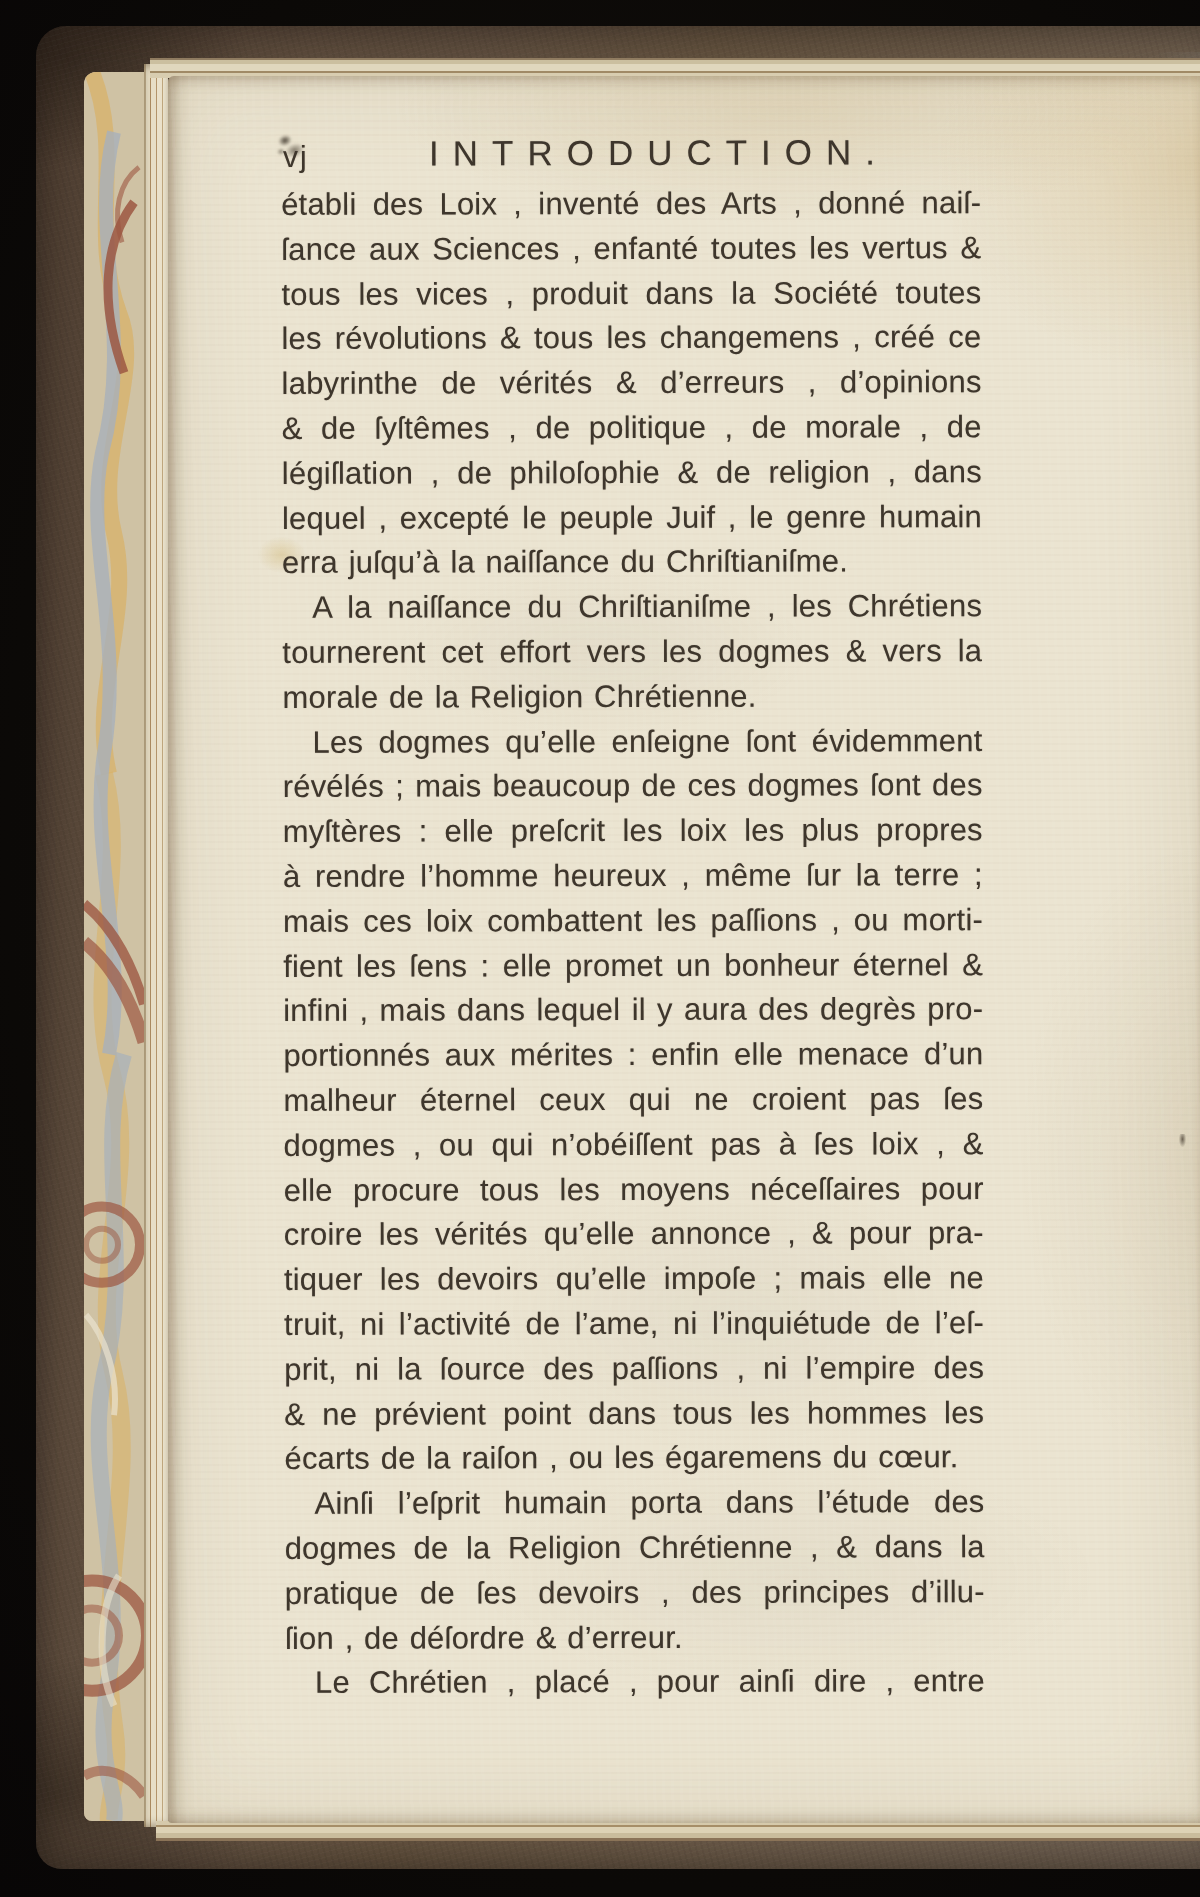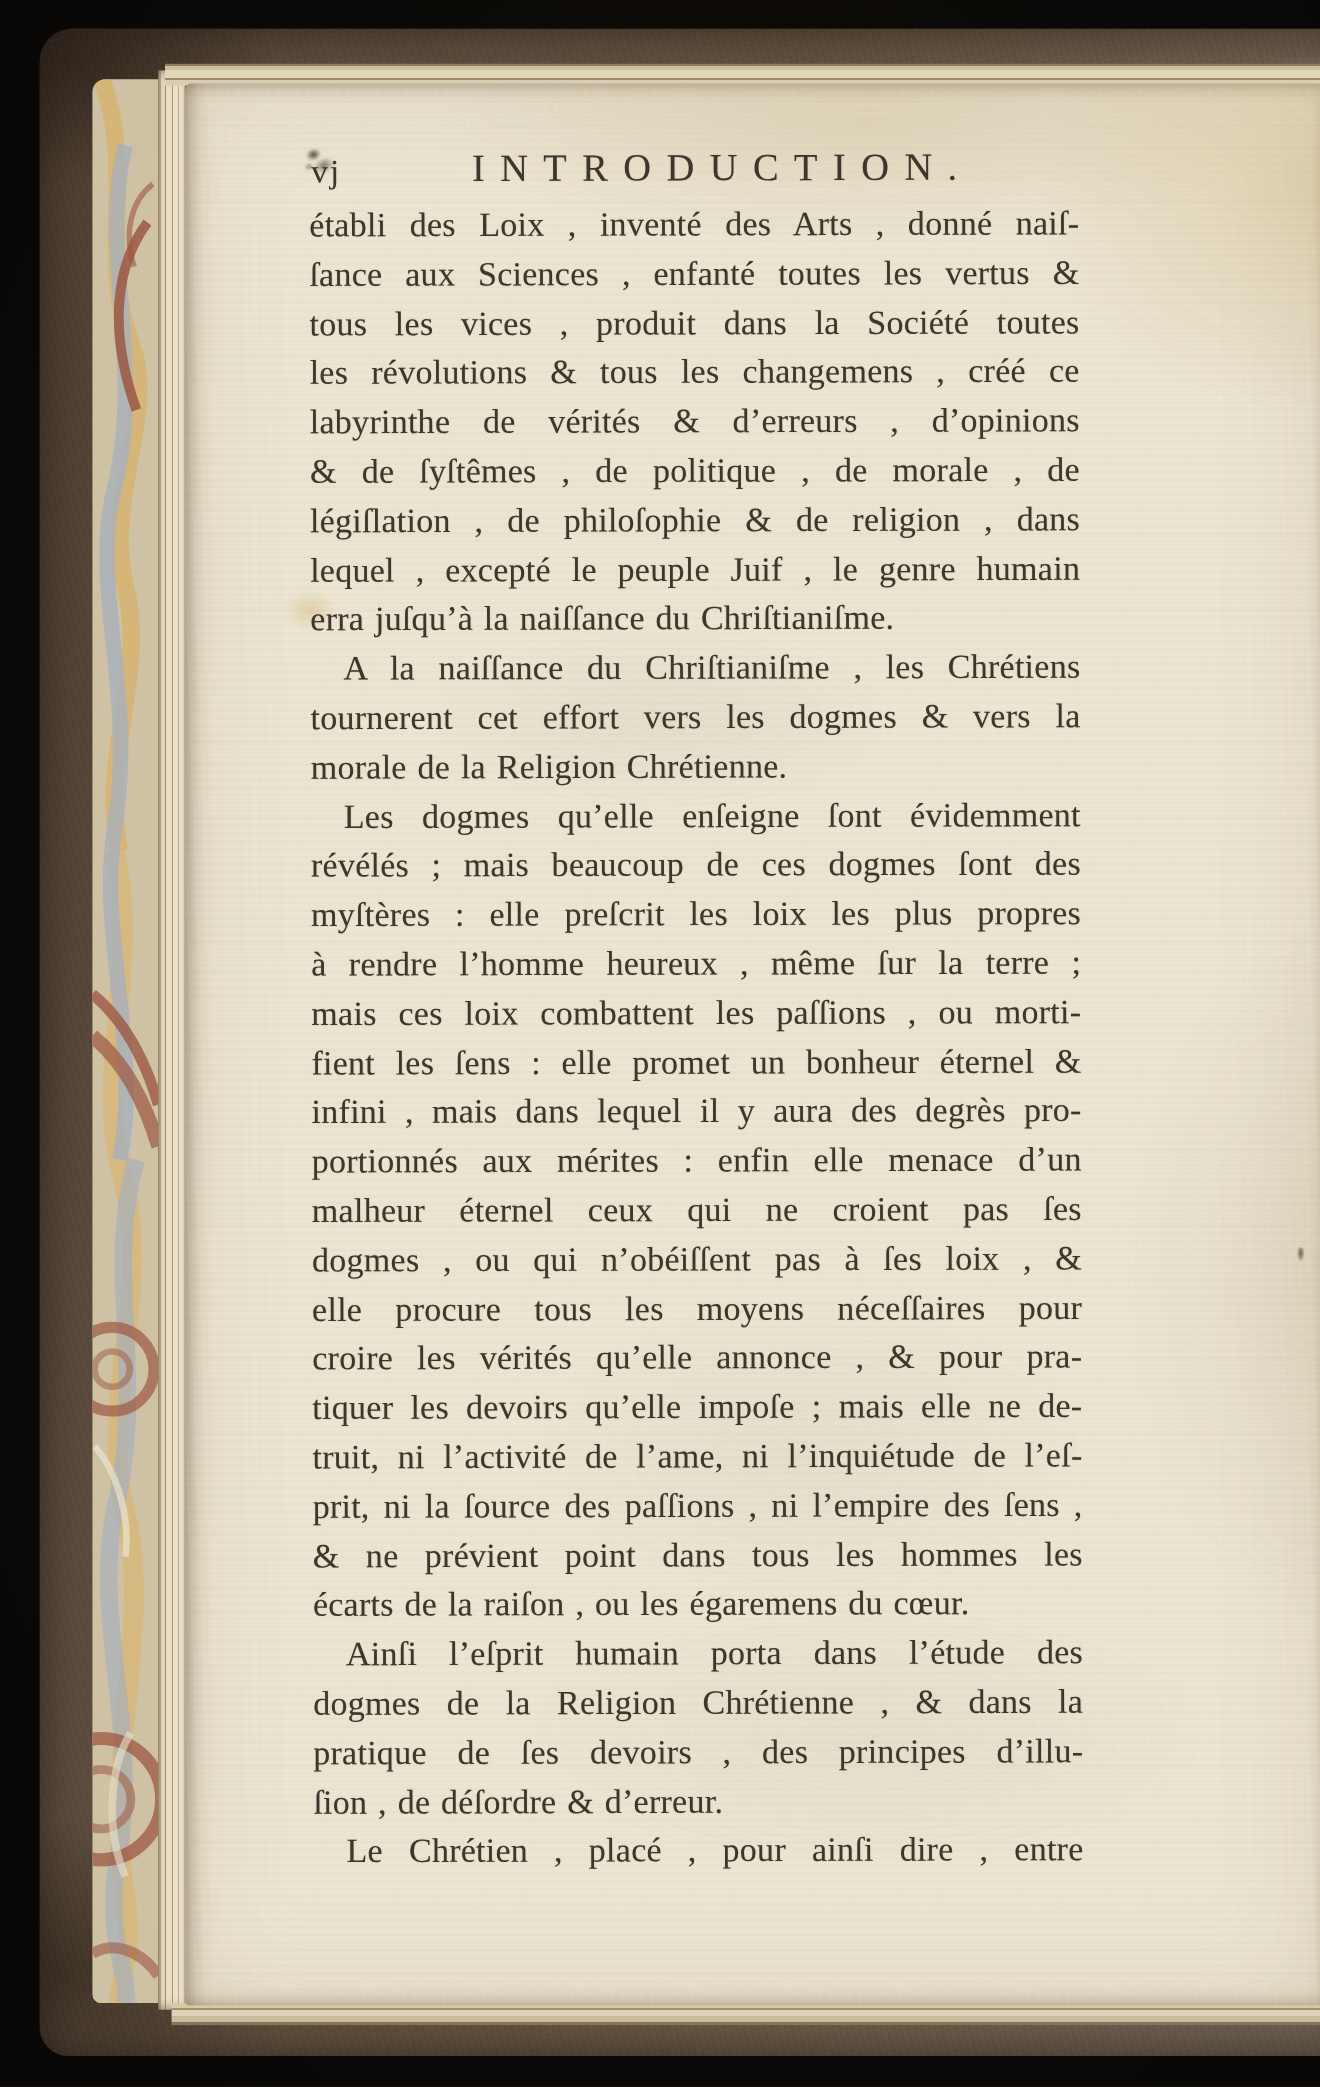--- a/index.html
+++ b/index.html
@@ -1,18 +1,18 @@
 <!DOCTYPE html>
 <html style="--ink: #3e362c; --paper: #ebe4d1;"><head>
 <meta charset="utf-8">
 <style>
   html,body{margin:0;padding:0;background:#0d0a08;}
   .scene{position:relative;width:1200px;height:1897px;overflow:hidden;
          background:radial-gradient(ellipse at 55% 45%, #14100c 0%, #0b0907 70%, #080606 100%);
-         font-family:Liberation Serif, serif;}
+         font-family:Liberation Sans, sans-serif;}
   
   .book{position:absolute;left:36px;top:26px;right:-30px;bottom:28px;
         border-radius:30px 0 0 26px;
         background:
           radial-gradient(ellipse 260px 160px at 30px 30px, rgba(30,22,16,.55), transparent 70%),
           radial-gradient(ellipse 300px 200px at 20px 96%, rgba(35,26,18,.5), transparent 70%),
           linear-gradient(100deg, #4e3e31 0%, #5d4c3d 18%, #66564646 30%, #63523f 45%, #6b5b4a 70%, #6e6052 100%),
           #5d4c3d;
         box-shadow:inset 0 0 40px rgba(20,14,10,.6);}
   .book-grain{position:absolute;inset:0;border-radius:inherit;opacity:.35;

